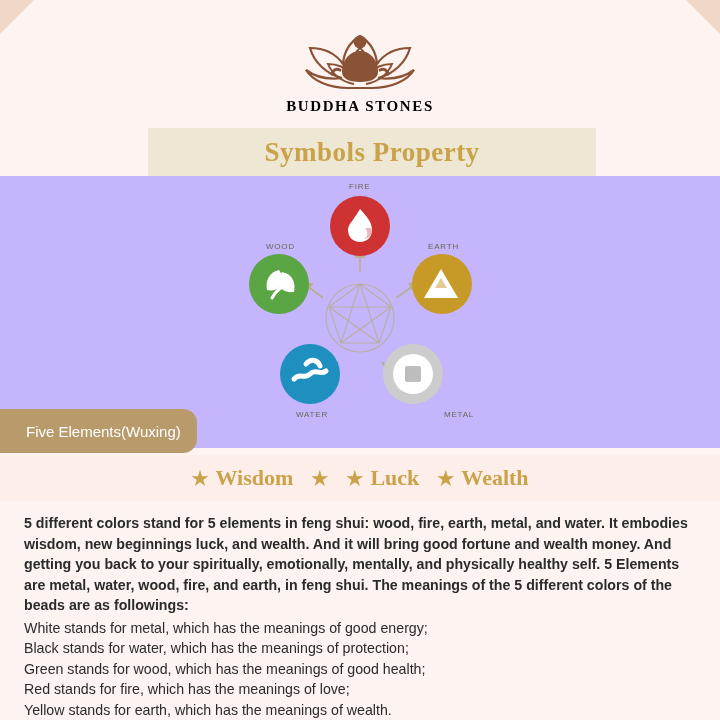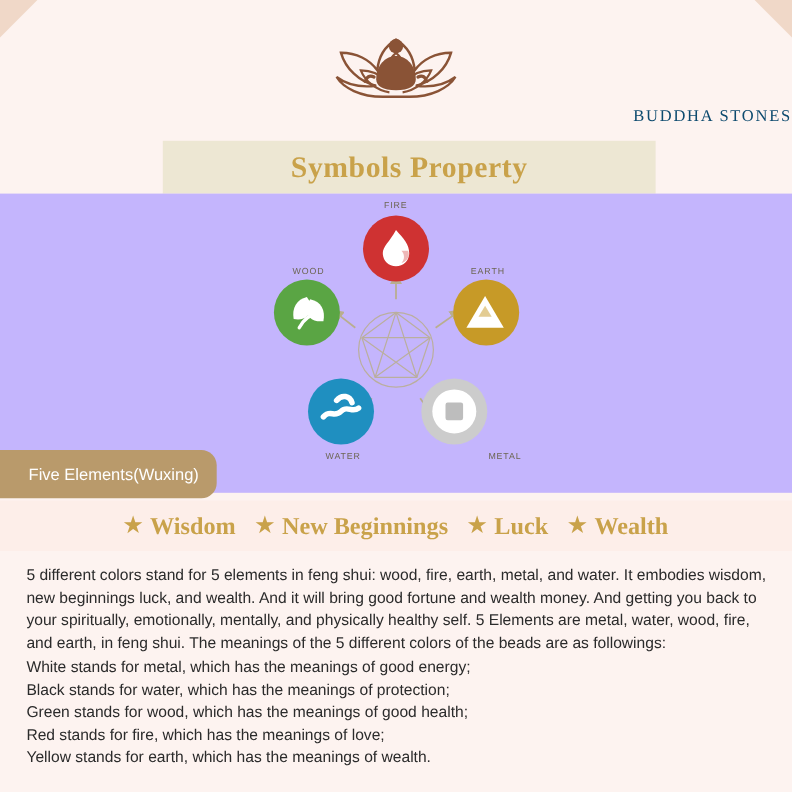--- a/index.html
+++ b/index.html
@@ -61,24 +61,23 @@
     text-align: center;
   }
   .lotus-logo {
     display: block;
     margin: 0 auto;
   }
   .brand-name {
     margin-top: 4px;
     font-size: 15px;
     letter-spacing: 1.6px;
-    font-weight: normal;
-    color: #0c4a6e;
+    font-weight: bold;
+    color: #000000;
     font-family: "Liberation Serif", serif;
-    text-align: right;
   }
 
   
   .title-band {
     position: absolute;
     top: 128px;
     left: 148px;
     width: 448px;
     height: 48px;
     background: #ede7d3;
@@ -165,20 +164,21 @@
     height: 219px;
     background: #fdf3f0;
     padding: 12px 22px 0 24px;
     box-sizing: border-box;
   }
   .paragraph {
     font-size: 14.2px;
     line-height: 20.5px;
     color: #2b2b2b;
     margin: 0 0 2px 0;
+    font-weight: bold;
   }
   .color-line {
     font-size: 14.2px;
     line-height: 20.5px;
     color: #2b2b2b;
     margin: 0;
   }
 
   .diag-label {
     position: absolute;
@@ -283,21 +283,20 @@
     <span>Five Elements(Wuxing)</span>
   </div>
 
   <div class="keywords">
     <span class="kw">
       <span class="star">★</span>
       <span>Wisdom</span>
     </span>
     <span class="kw">
       <span class="star">★</span>
-      <span>New Beginnings</span>
     </span>
     <span class="kw">
       <span class="star">★</span>
       <span>Luck</span>
     </span>
     <span class="kw">
       <span class="star">★</span>
       <span>Wealth</span>
     </span>
   </div>

